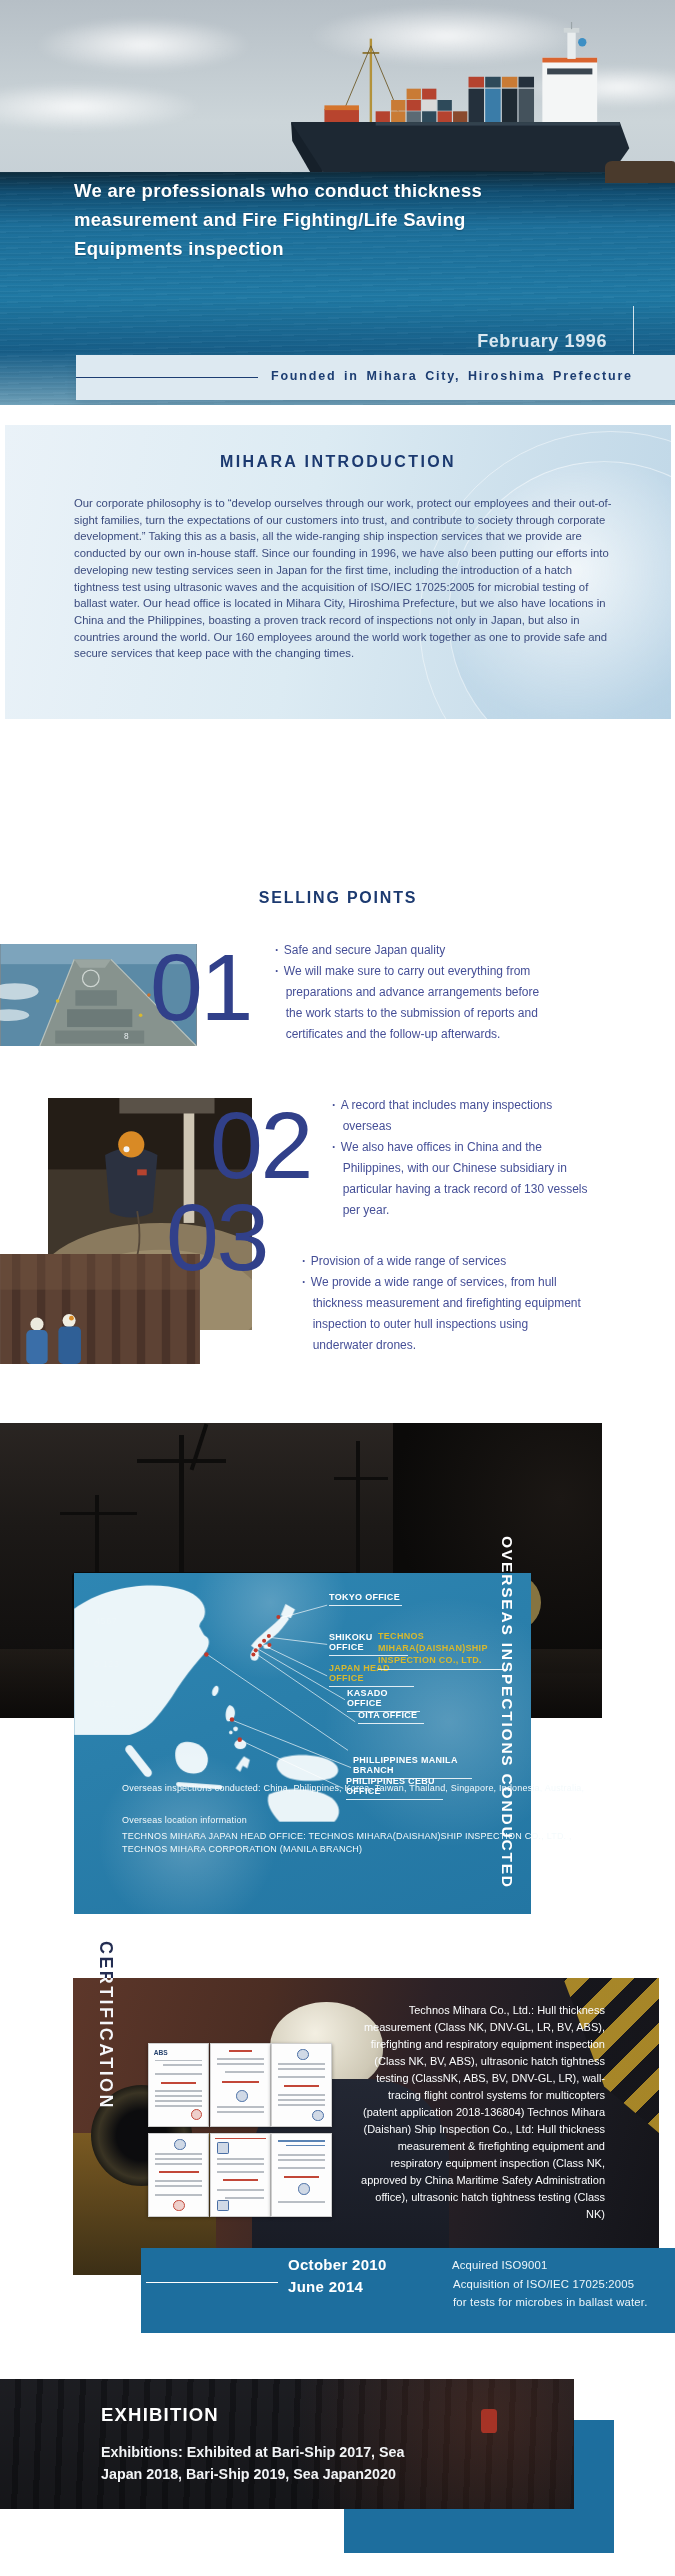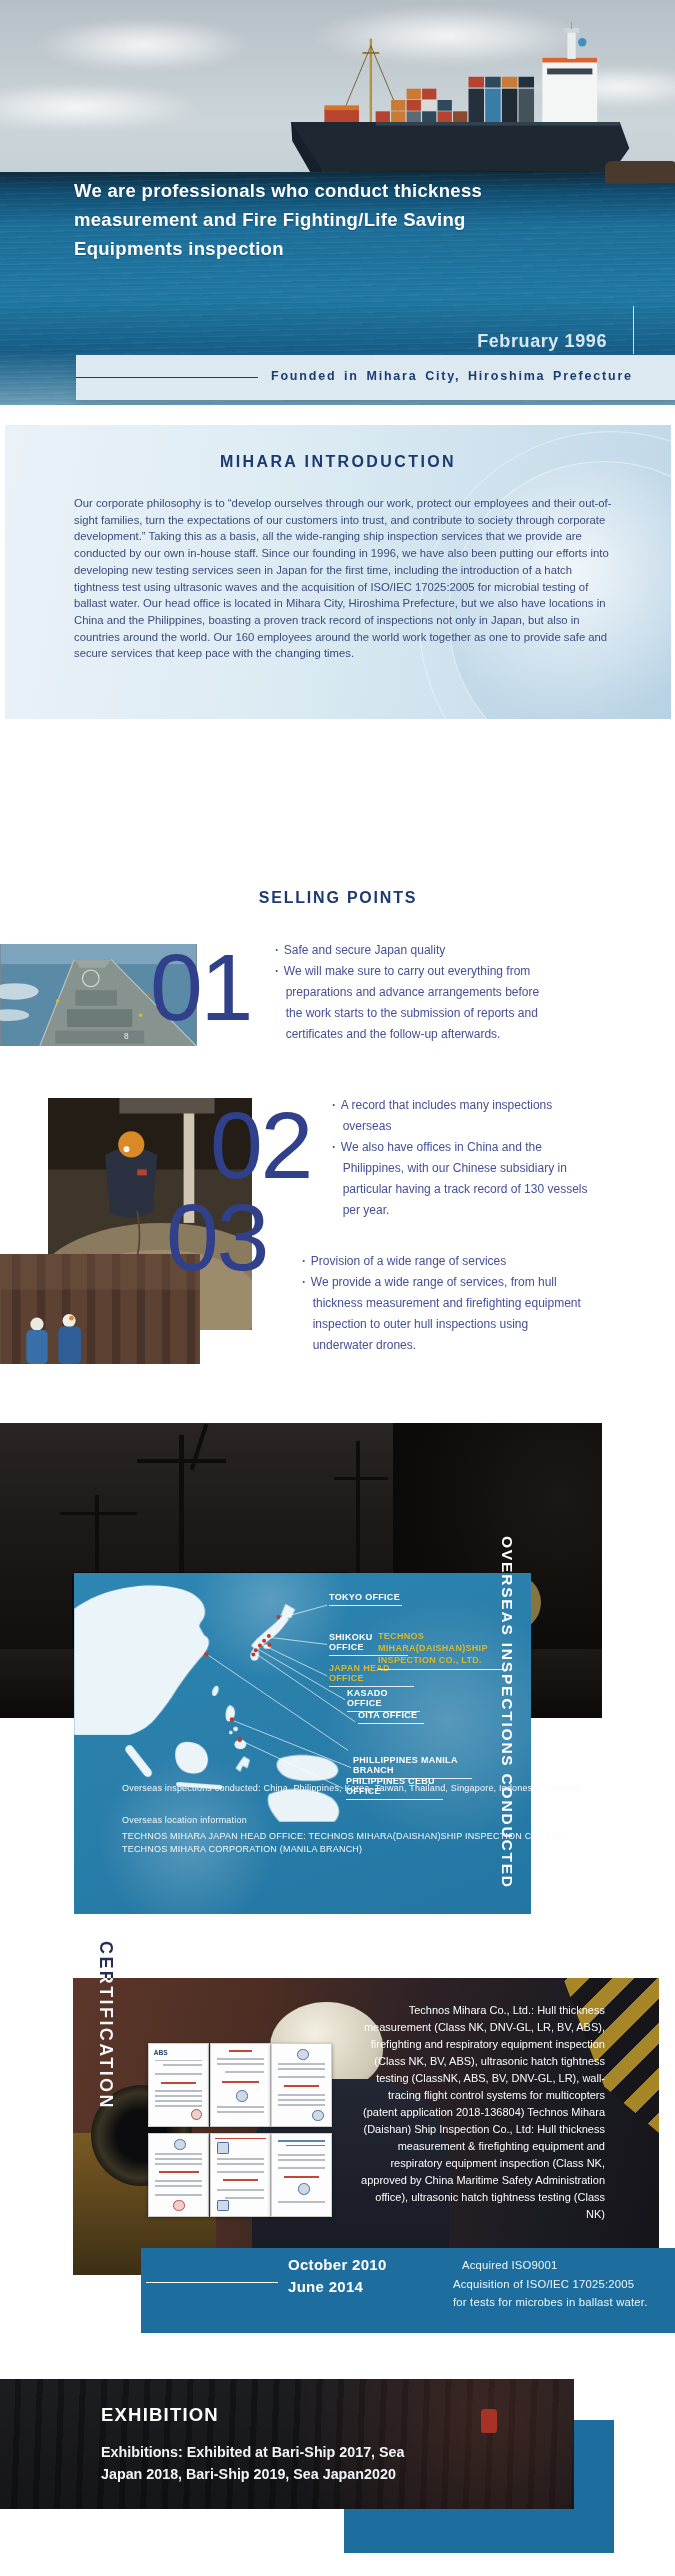--- a/index.html
+++ b/index.html
@@ -399,21 +399,21 @@
     <span class="seal sealb" style="left:26px;top:49px;"></span>
     <i style="top:67px;"></i>
   </div>
 
   <div class="abs cert-body">Technos Mihara Co., Ltd.: Hull thickness measurement (Class NK, DNV-GL, LR, BV, ABS), firefighting and respiratory equipment inspection (Class NK, BV, ABS), ultrasonic hatch tightness testing (ClassNK, ABS, BV, DNV-GL, LR), wall-tracing flight control systems for multicopters (patent application 2018-136804) Technos Mihara (Daishan) Ship Inspection Co., Ltd: Hull thickness measurement &amp; firefighting equipment and respiratory equipment inspection (Class NK, approved by China Maritime Safety Administration office), ultrasonic hatch tightness testing (Class NK)</div>
 
   <div class="abs timeline">
     <div class="tl-line"></div>
     <div class="tl-date" style="left:147px;top:8.3px;">October 2010</div>
     <div class="tl-date" style="left:147px;top:30px;">June 2014</div>
-    <div class="tl-desc" style="left:321px;top:10.7px;">Acquired ISO9001</div>
+    <div class="tl-desc" style="left:311px;top:10.7px;">Acquired ISO9001</div>
     <div class="tl-desc" style="left:312px;top:30px;">Acquisition of ISO/IEC 17025:2005</div>
     <div class="tl-desc" style="left:312px;top:48px;">for tests for microbes in ballast water.</div>
   </div>
 
   <div class="abs exh-blue"></div>
   <div class="abs exh">
     <div class="exh-figure"></div>
     <div class="exh-h">EXHIBITION</div>
     <div class="exh-p">
       <div>Exhibitions: Exhibited at Bari-Ship 2017, Sea</div>

